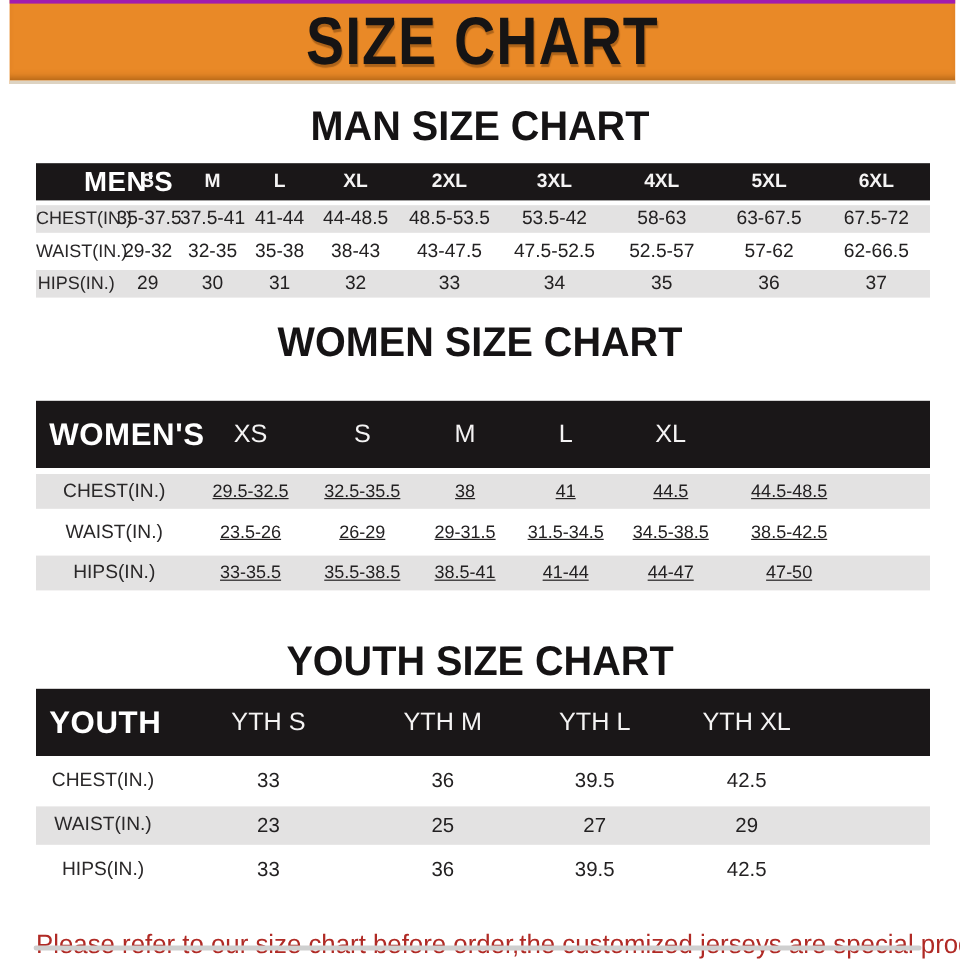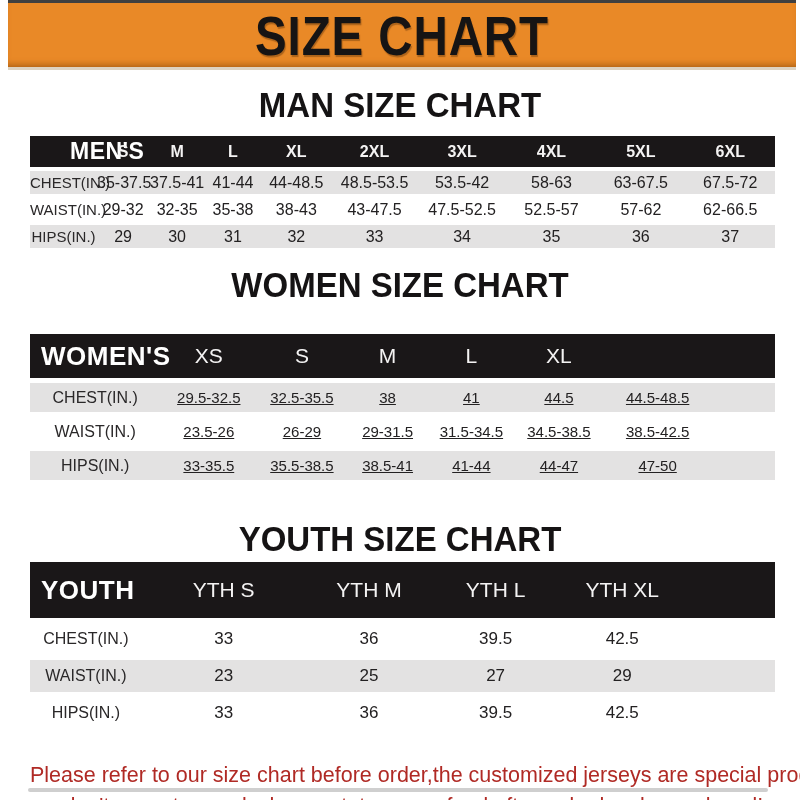--- a/index.html
+++ b/index.html
@@ -17,21 +17,21 @@
     font-family: "Liberation Sans", sans-serif;
     position: relative;
     overflow: hidden;
   }
 
   
   .banner {
     margin: 0 4px 0 8px;
     height: 70px;
     background: var(--banner-bg);
-    border-top: 3px solid #404040;
+    border-top: 3px solid #a21caf;
     border-bottom: 3px solid #ddd3c2;
     box-shadow: inset 0 -6px 6px -4px rgba(110, 55, 0, 0.5);
     display: flex; align-items: center; justify-content: center;
   }
   .banner-title {
     font-size: 54px;
     font-weight: 700;
     color: #161414;
     letter-spacing: 1px;
     transform: scaleX(0.88) scaleY(1.04);
@@ -88,21 +88,21 @@
   .tm .t-row  { height: 23px; margin-top: 4px; }
   .tm .head-label { font-size: 23px; padding-left: 40px; }
   .tm .head-size  { font-size: 16px; font-weight: 700; }
   .tm .cell       { font-size: 16px; }
   .tm .row-label  { font-size: 15px; }
 
   
   .tw .t-head, .tw .t-row {
     grid-template-columns: 17.5% 13% 12% 11% 11.5% 12% 14.5% 8.5%;
   }
-  .tw .t-head { height: 44px; margin-top: 31px; }
+  .tw .t-head { height: 56px; margin-top: 31px; }
   .tw .t-row  { height: 29px; margin-top: 5px; }
   .tw .head-label { font-size: 26px; }
   .tw .head-size  { font-size: 21px; font-weight: 400; }
   .tw .cell       { font-size: 15px; text-decoration: underline; }
   .tw .row-label  { font-size: 16px; }
 
   
   .ty .t-head, .ty .t-row {
     grid-template-columns: 15% 22% 17% 17% 17% 12%;
   }

